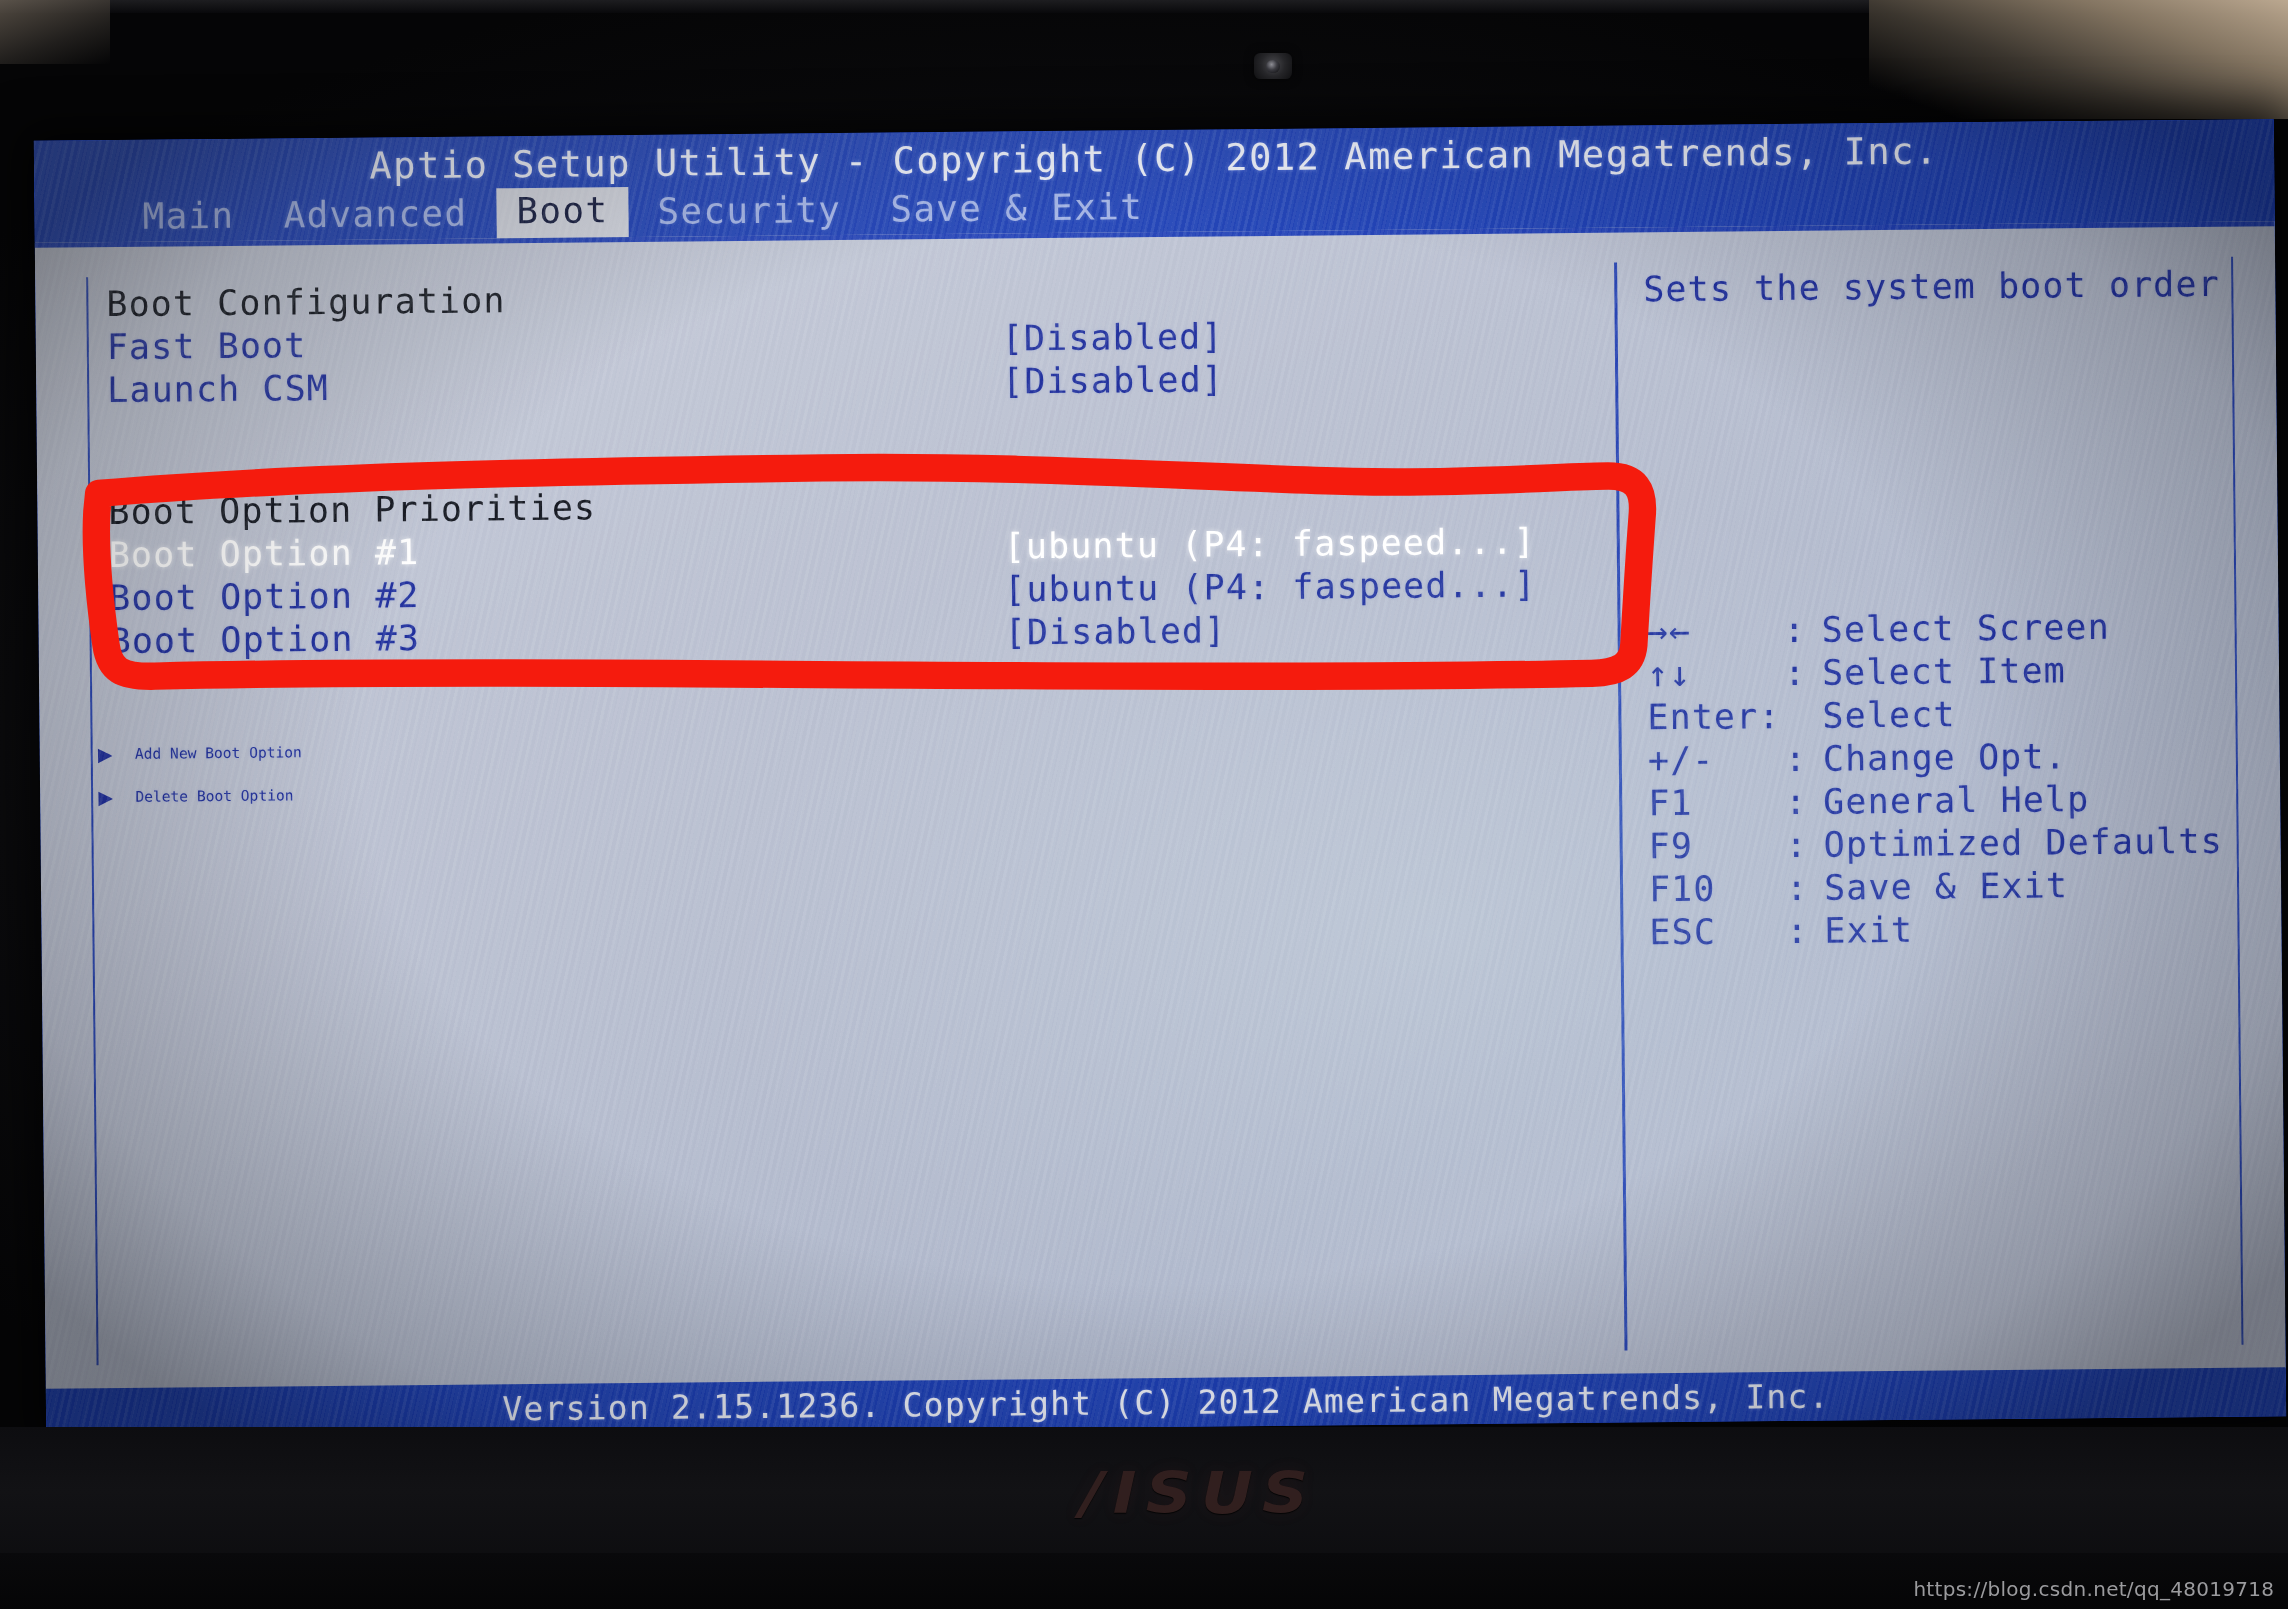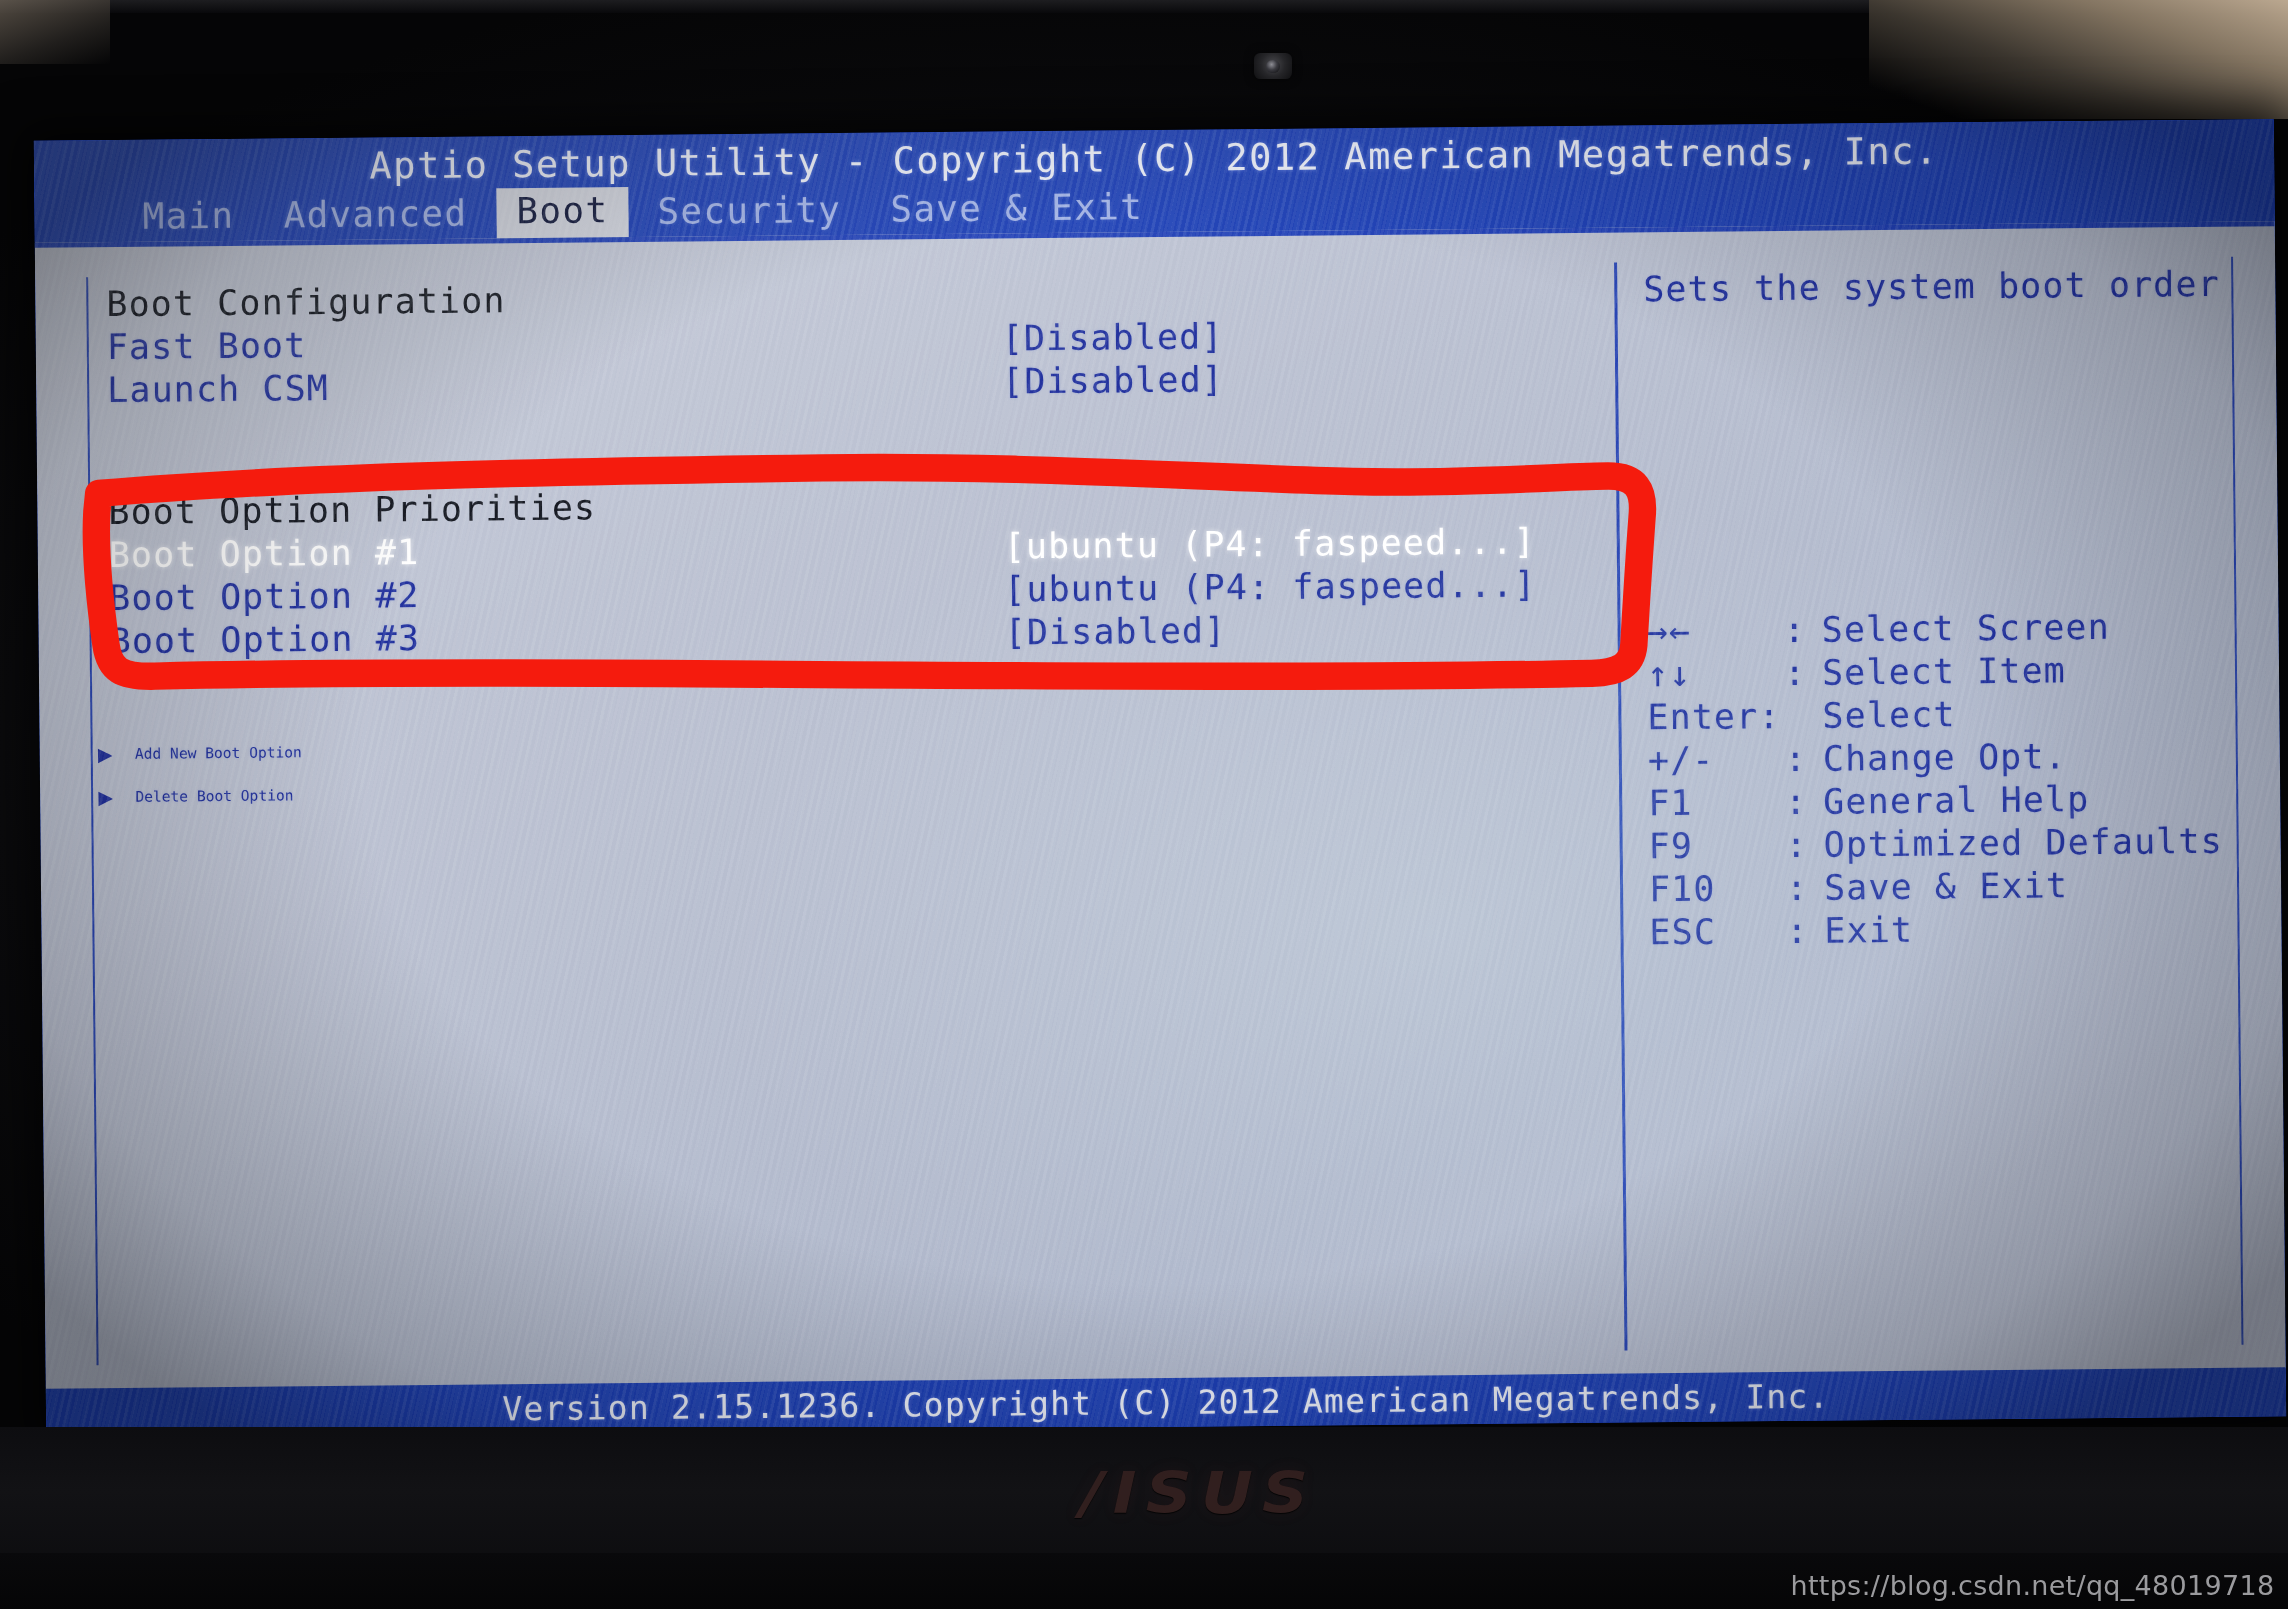--- a/index.html
+++ b/index.html
@@ -304,21 +304,21 @@
     background: linear-gradient(#09090b, #050506);
   }
 
   
   #watermark {
     position: absolute;
     right: 14.6px;
     bottom: 9.1px;
     z-index: 70;
     font-family: "DejaVu Sans", "Liberation Sans", sans-serif;
-    font-size: 27px;
+    font-size: 20px;
     color: #9b9b9e;
     letter-spacing: 0.3px;
     white-space: pre;
   }
 </style>
 </head>
 <body>
 
 <div id="photo-frame">
   <div id="top-edge"></div>

